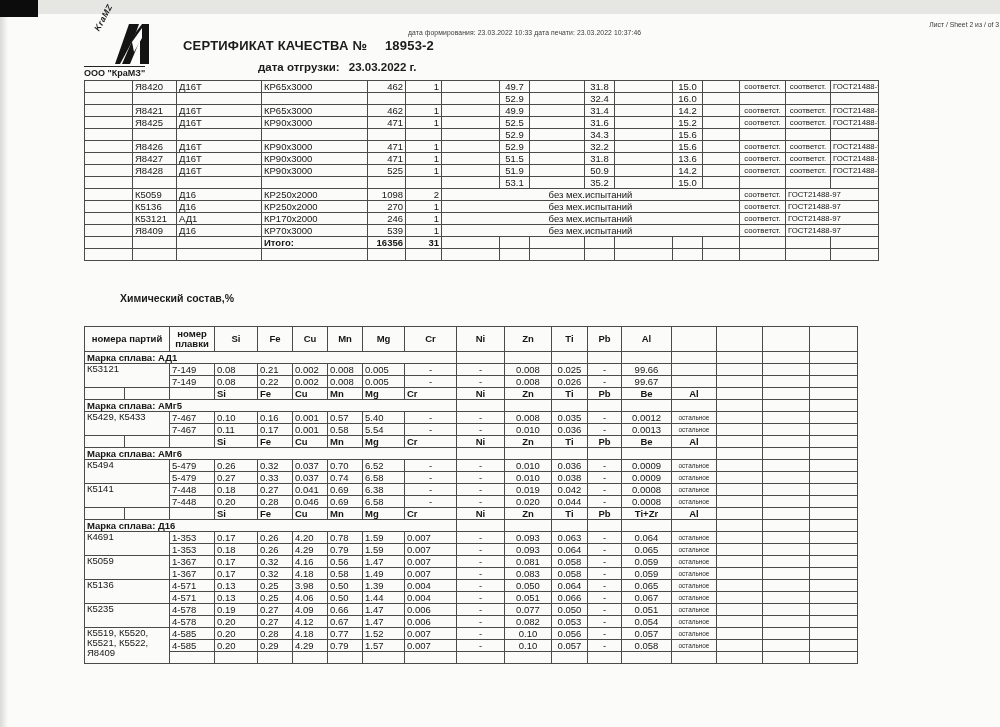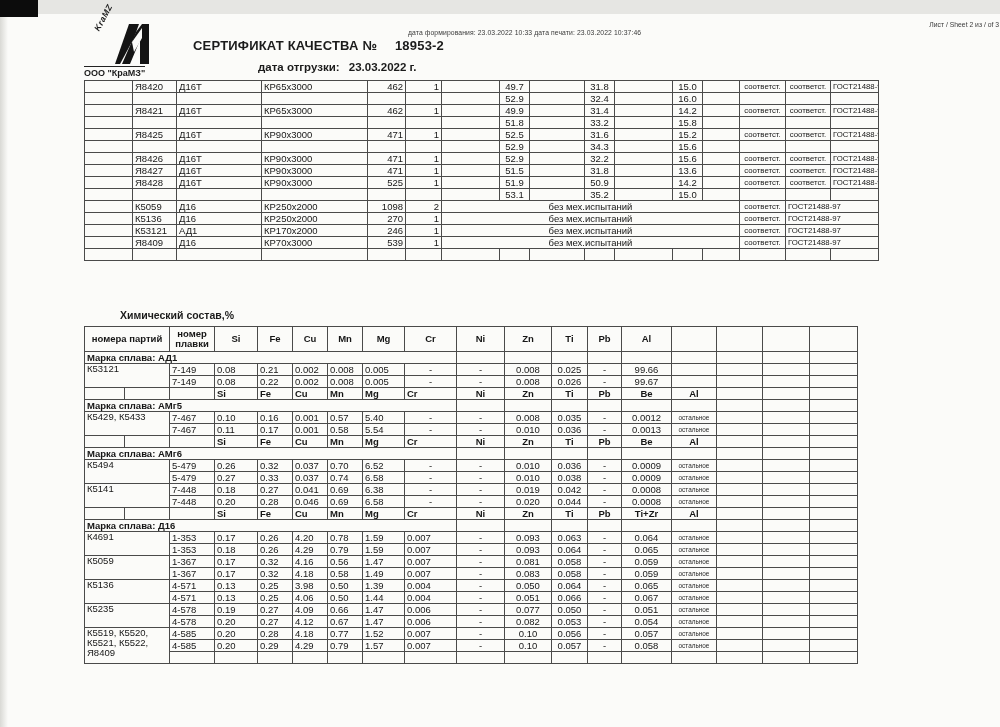--- a/index.html
+++ b/index.html
@@ -11,21 +11,21 @@
     color:#1b1b1b;overflow:hidden;
   }
   .scan-top-strip{position:absolute;left:0;top:0;width:1000px;height:14px;background:#e6e6e3;}
   .scan-left-edge{position:absolute;left:0;top:0;width:8px;height:727px;
     background:linear-gradient(90deg,#d9d9d5,rgba(251,251,249,0));}
   .corner-mark{position:absolute;left:0;top:0;width:38px;height:17px;background:#0c0c0c;}
 
   
   .gen-line{position:absolute;left:408px;top:29px;font-size:6.8px;color:#3a3a3a;letter-spacing:.1px;}
   .sheet-line{position:absolute;right:1px;top:21px;font-size:6.8px;color:#3a3a3a;white-space:nowrap;}
-  .title-line{position:absolute;left:193px;top:38px;font-size:13px;font-weight:bold;letter-spacing:.2px;}
+  .title-line{position:absolute;left:183px;top:38px;font-size:13px;font-weight:bold;letter-spacing:.2px;}
   .title-line .num{margin-left:14px;}
   .ship-line{position:absolute;left:258px;top:61px;font-size:11.5px;font-weight:bold;}
   .ship-line .val{margin-left:6px;}
 
   .brand{position:absolute;left:86px;top:20px;width:84px;height:58px;}
   .brand .glyph{position:absolute;left:26px;top:2px;}
   .brand .kramz-rot{position:absolute;left:6px;top:8px;font-size:8.5px;font-style:italic;font-weight:bold;
     transform:rotate(-62deg);transform-origin:left top;letter-spacing:.5px;color:#222;}
   .brand .org{position:absolute;left:-2px;top:46px;font-size:9px;font-weight:bold;white-space:nowrap;
     border-top:1.5px solid #222;padding-top:1px;}
@@ -34,21 +34,21 @@
   table{border-collapse:collapse;table-layout:fixed;position:absolute;}
   td{border:1px solid #4a4a4a;padding:0 2px;font-size:9.5px;height:11px;line-height:10px;
      text-align:center;vertical-align:middle;white-space:nowrap;overflow:hidden;color:#161616;}
   td.l{text-align:left;} td.r{text-align:right;} td.b{font-weight:bold;}
   td.xs{font-size:7.8px;} td.xxs{font-size:6.4px;color:#2b2b2b;}
   td.top{vertical-align:top;text-align:left;}
   td.wrap{white-space:normal;line-height:10px;}
   .mech{left:84px;top:80px;width:794px;}
   .chem{left:84px;top:326px;width:774px;}
   .chem tr.h td{height:24px;}
-  .chem-title{position:absolute;left:120px;top:309px;font-size:10.5px;font-weight:bold;}
+  .chem-title{position:absolute;left:120px;top:292px;font-size:10.5px;font-weight:bold;}
 </style>
 </head>
 <body>
 
 <div class="page">
   <div class="scan-top-strip"></div>
   <div class="scan-left-edge"></div>
   <div class="corner-mark"></div>
 
   <div class="gen-line">дата формирования: 23.03.2022 10:33  дата печати: 23.03.2022 10:37:46</div>
@@ -143,38 +143,20 @@
           <td>31.4</td>
           <td></td>
           <td>14.2</td>
           <td></td>
           <td class="xs">соответст.</td>
           <td class="xs">соответст.</td>
           <td class="xs l">ГОСТ21488-97</td>
         </tr>
         <tr>
           <td></td>
-          <td></td>
-          <td></td>
-          <td></td>
-          <td></td>
-          <td></td>
-          <td></td>
-          <td>51.8</td>
-          <td></td>
-          <td>33.2</td>
-          <td></td>
-          <td>15.8</td>
-          <td></td>
-          <td></td>
-          <td></td>
-          <td></td>
-        </tr>
-        <tr>
-          <td></td>
           <td class="l">Я8425</td>
           <td class="l">Д16Т</td>
           <td class="l">КР90х3000</td>
           <td class="r">471</td>
           <td class="r">1</td>
           <td></td>
           <td>52.5</td>
           <td></td>
           <td>31.6</td>
           <td></td>
@@ -310,20 +292,38 @@
         <tr>
           <td></td>
           <td class="l">Я8409</td>
           <td class="l">Д16</td>
           <td class="l">КР70х3000</td>
           <td class="r">539</td>
           <td class="r">1</td>
           <td colspan="7">без мех.испытаний</td>
           <td class="xs">соответст.</td>
           <td colspan="2" class="xs l">ГОСТ21488-97</td>
+        </tr>
+        <tr>
+          <td></td>
+          <td></td>
+          <td></td>
+          <td class="l b">Итого:</td>
+          <td class="r b">16356</td>
+          <td class="r b">31</td>
+          <td></td>
+          <td></td>
+          <td></td>
+          <td></td>
+          <td></td>
+          <td></td>
+          <td></td>
+          <td></td>
+          <td></td>
+          <td></td>
         </tr>
         <tr>
           <td></td>
           <td></td>
           <td></td>
           <td></td>
           <td></td>
           <td></td>
           <td></td>
           <td></td>

